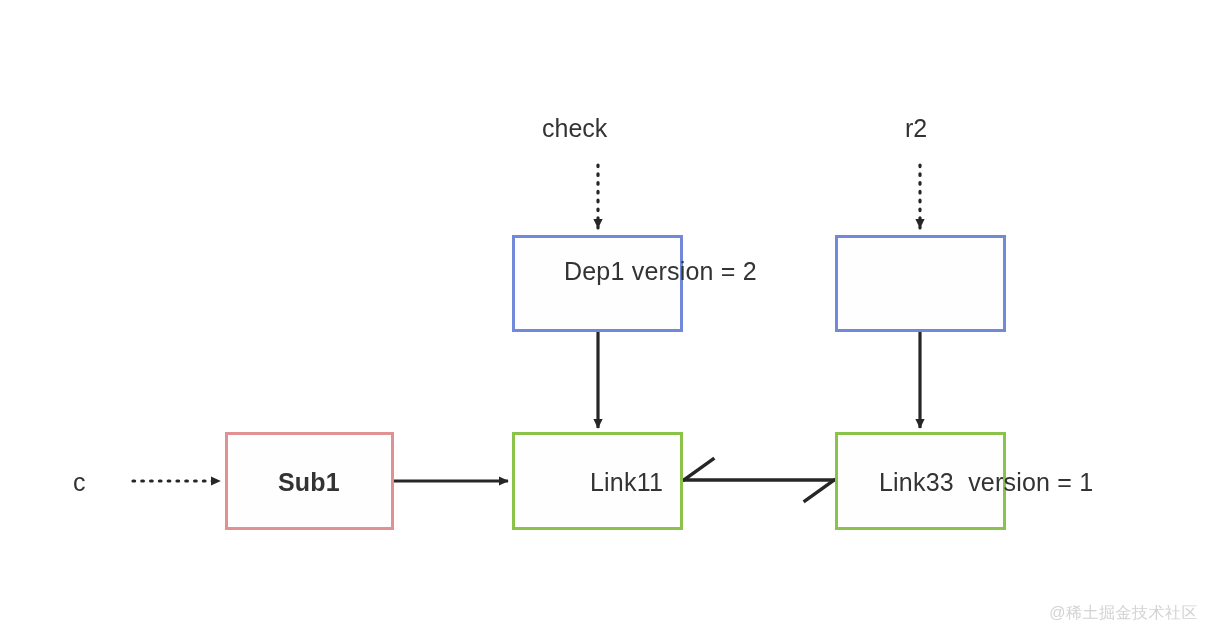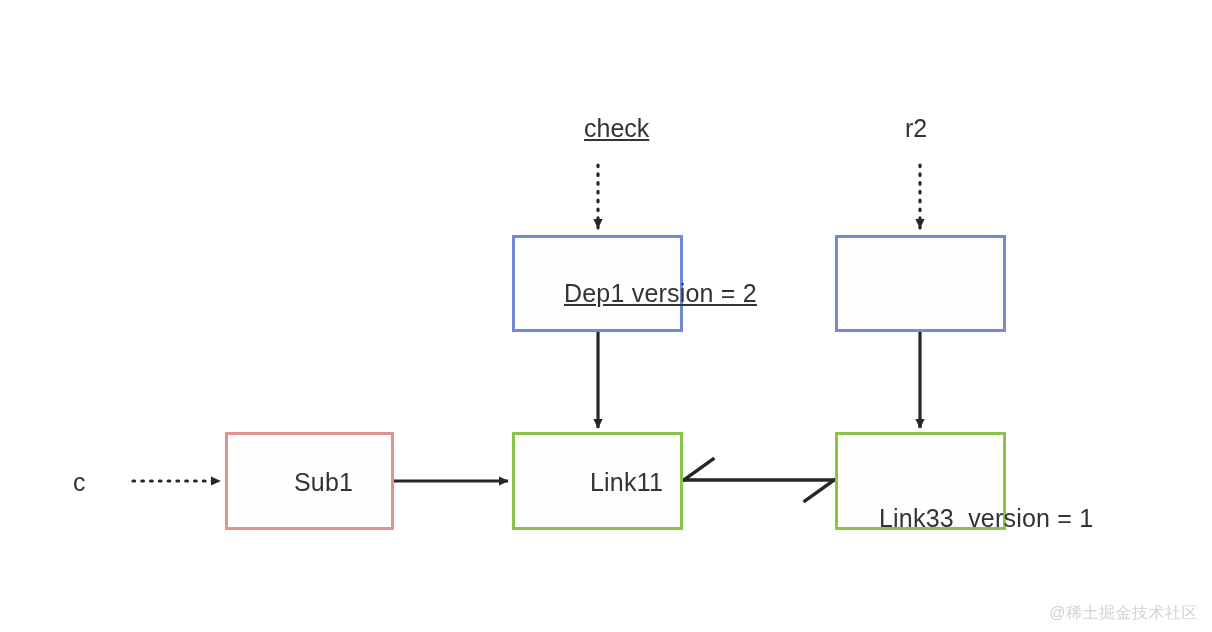--- a/index.html
+++ b/index.html
@@ -102,24 +102,24 @@
       <line x1="834" y1="480" x2="805" y2="501" stroke="#262626" stroke-width="3.4" stroke-linecap="square"></line>
     </g>
   </svg>
 
   <div class="node-box blue" style="left:512px; top:235px; width:171px; height:97px;"></div>
   <div class="node-box blue" style="left:835px; top:235px; width:171px; height:97px;"></div>
   <div class="node-box red" style="left:225px; top:432px; width:169px; height:98px;"></div>
   <div class="node-box green" style="left:512px; top:432px; width:171px; height:98px;"></div>
   <div class="node-box green" style="left:835px; top:432px; width:171px; height:98px;"></div>
 
-  <div class="node-label" style="left:564px; top:278px;text-decoration:underline;">Dep1 version = 2</div>
-  <div class="node-label" style="left:294px; top:467px;">Sub1</div>
+  <div class="node-label" style="left:564px; top:256px;">Dep1 version = 2</div>
+  <div class="node-label" style="left:278px; top:467px;font-weight:bold;">Sub1</div>
   <div class="node-label" style="left:590px; top:467px;">Link11</div>
-  <div class="node-label" style="left:879px; top:467px;margin-top:36px;">Link33  version = 1</div>
+  <div class="node-label" style="left:879px; top:467px;">Link33  version = 1</div>
 
-  <div class="edge-label" style="left:584px; top:113px;text-decoration:underline;">check</div>
+  <div class="edge-label" style="left:542px; top:113px;">check</div>
   <div class="edge-label" style="left:905px; top:113px;text-align:right;">r2</div>
   <div class="edge-label" style="left:73px; top:467px;">c</div>
 
   <div class="watermark">@稀土掘金技术社区</div>
 
 </div>
 
 </body></html>

